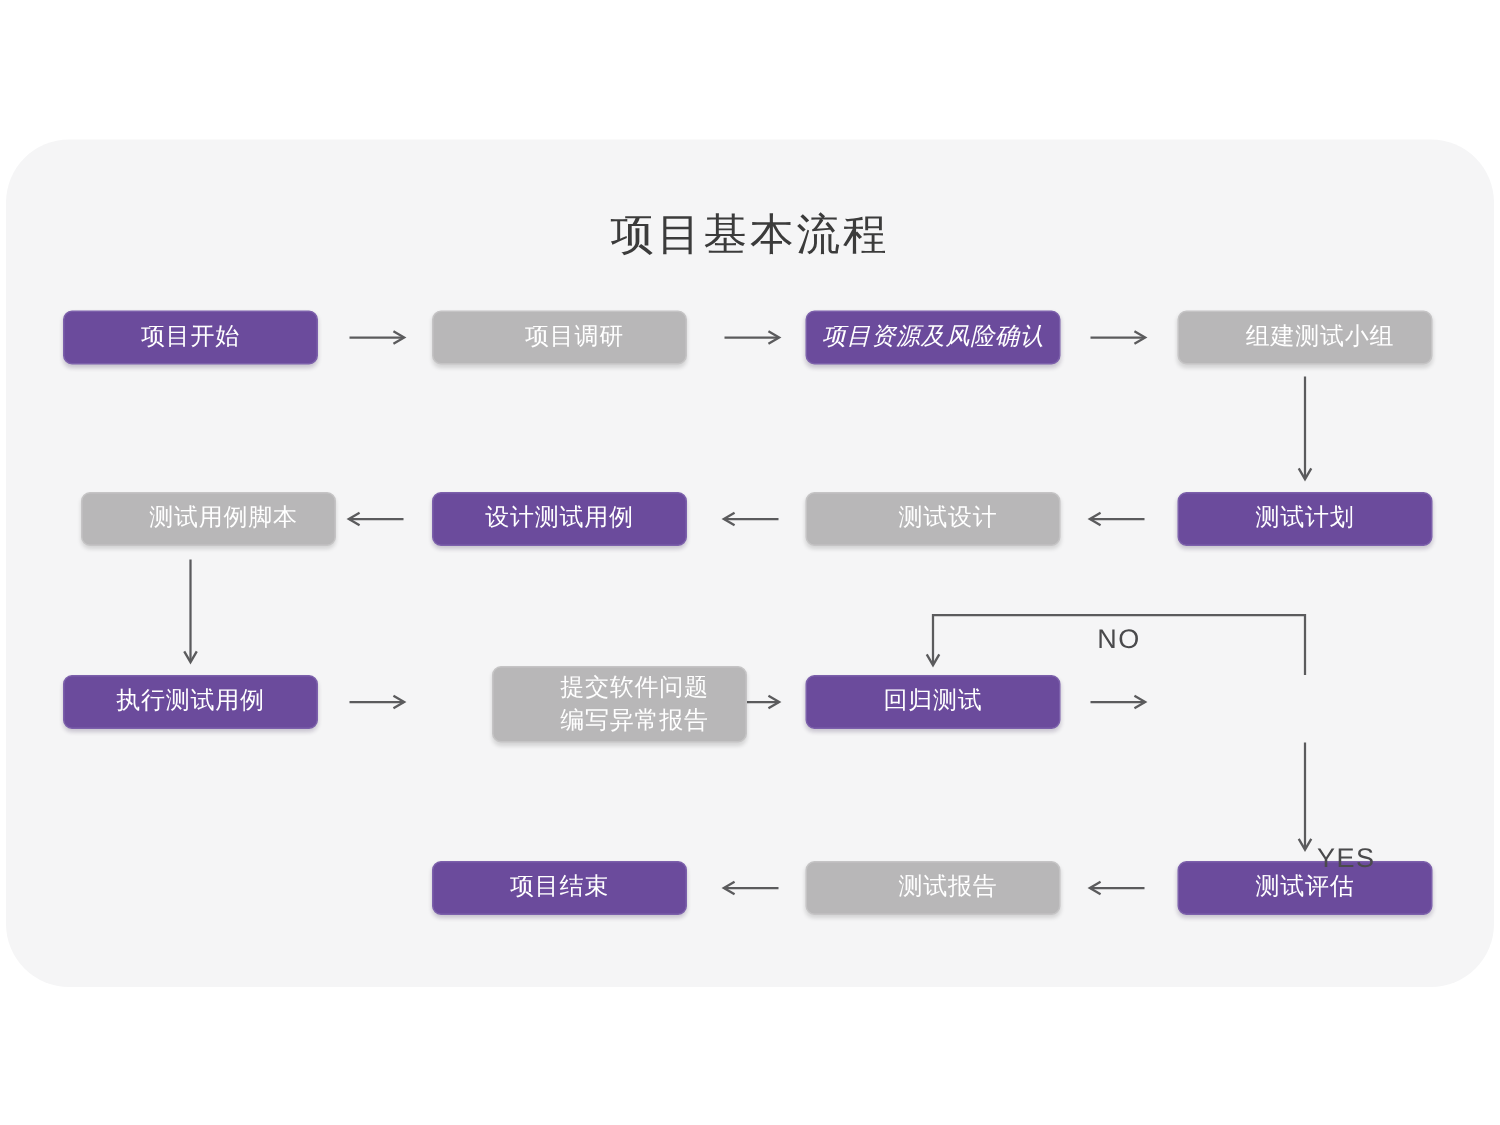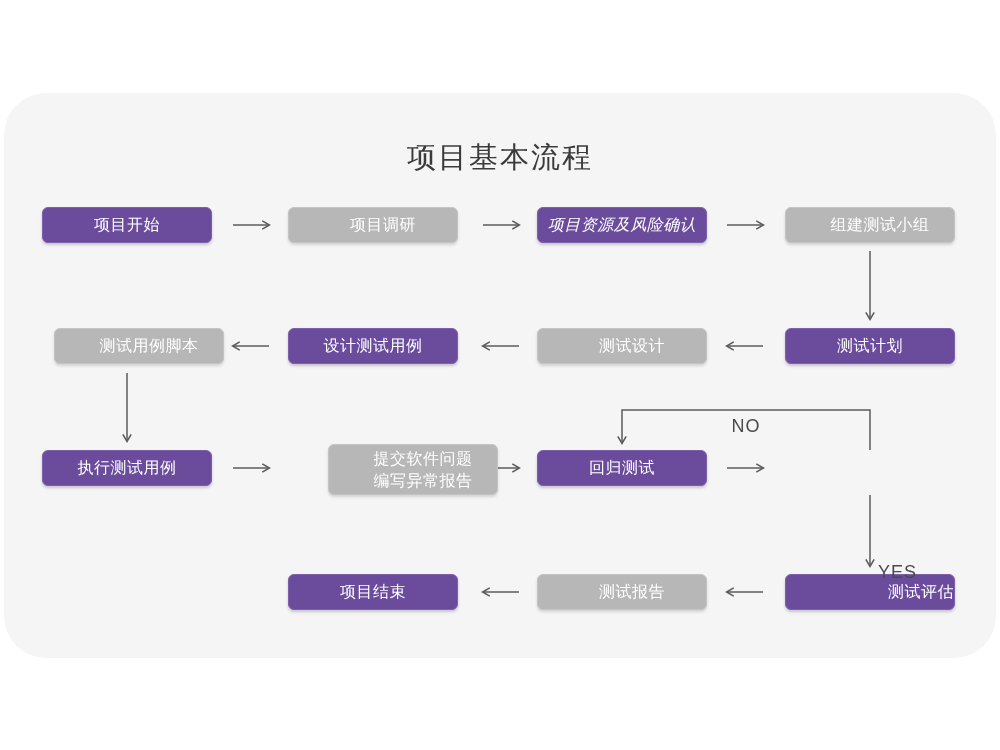--- a/index.html
+++ b/index.html
@@ -152,19 +152,19 @@
   <div class="node purple" style="left:537px; top:450px;align-items:center;">
       <span>回归测试</span>
     </div>
 
   <div class="node purple" style="left:288px; top:574px;">
       <span>项目结束</span>
     </div>
   <div class="node gray" style="left:537px; top:574px;">
       <span>测试报告</span>
     </div>
-  <div class="node purple" style="left:785px; top:574px;align-items:flex-end;">
+  <div class="node purple" style="left:785px; top:574px;">
       <span>测试评估</span>
     </div>
 
   <div class="branch-label no">NO</div>
   <div class="branch-label yes">YES</div>
 </div>
 
 </body></html>

